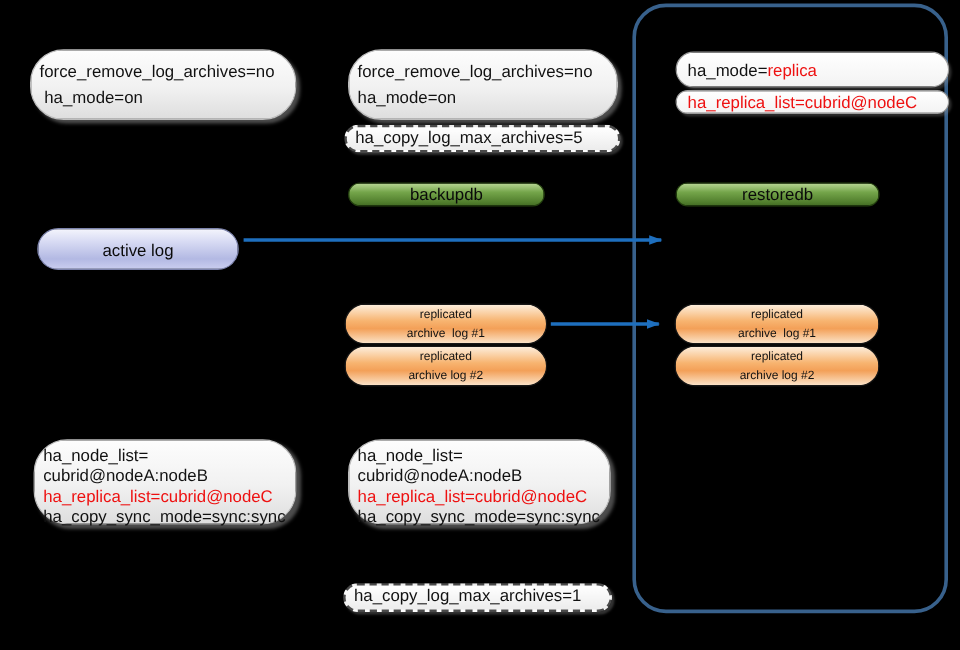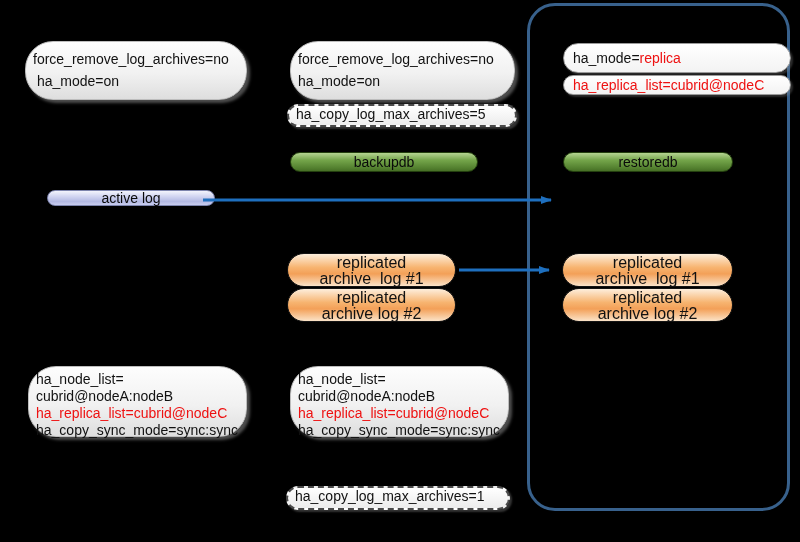--- a/index.html
+++ b/index.html
@@ -54,21 +54,21 @@
     border:1px solid #7d84ad;
     font-size:14px;
     display:flex;align-items:center;justify-content:center;
     color:#0a0a0a;
   }
 
   
   .orange{
     background:linear-gradient(180deg,#fdeedc 0%,#f7b470 42%,#f3a058 62%,#fbe3c8 100%);
     border:1px solid #141414;
-    font-size:16px;
+    font-size:10px;
     text-align:center;
     padding-top:1px;
   }
   .orange .ln{line-height:16px;}
 
   
   .white-box{
     background:linear-gradient(180deg,#ffffff 0%,#f3f3f3 100%);
     border:1px solid #9a9a9a;
     font-size:14px;
@@ -102,29 +102,29 @@
 
   <div class="abs white-box" style="left:563px;top:43px;width:228px;height:30px;">
     <span>ha_mode=</span>
       <span class="red">replica</span>
   </div>
 
   <div class="abs white-box" style="left:563px;top:75px;width:228px;height:20px;">
     <span class="red">ha_replica_list=cubrid@nodeC</span>
   </div>
 
-  <div class="abs green" style="left:290px;top:152px;width:188px;height:20px;">
+  <div class="abs green" style="left:290px;top:152px;width:164px;height:20px;">
     <span>backupdb</span>
   </div>
 
   <div class="abs green" style="left:563px;top:152px;width:170px;height:20px;text-align:right;">
     <span>restoredb</span>
   </div>
 
-  <div class="abs lav" style="left:31px;top:190px;width:168px;height:16px;margin-left:16px;">
+  <div class="abs lav" style="left:31px;top:190px;width:168px;height:35px;">
     <span>active log</span>
   </div>
 
 
   <div class="abs orange" style="left:287px;top:253px;width:169px;height:34px;">
     <div class="ln pre">replicated</div>
     <div class="ln pre">archive  log #1</div>
   </div>
   <div class="abs orange" style="left:287px;top:288px;width:169px;height:34px;">
     <div class="ln pre">replicated</div>

